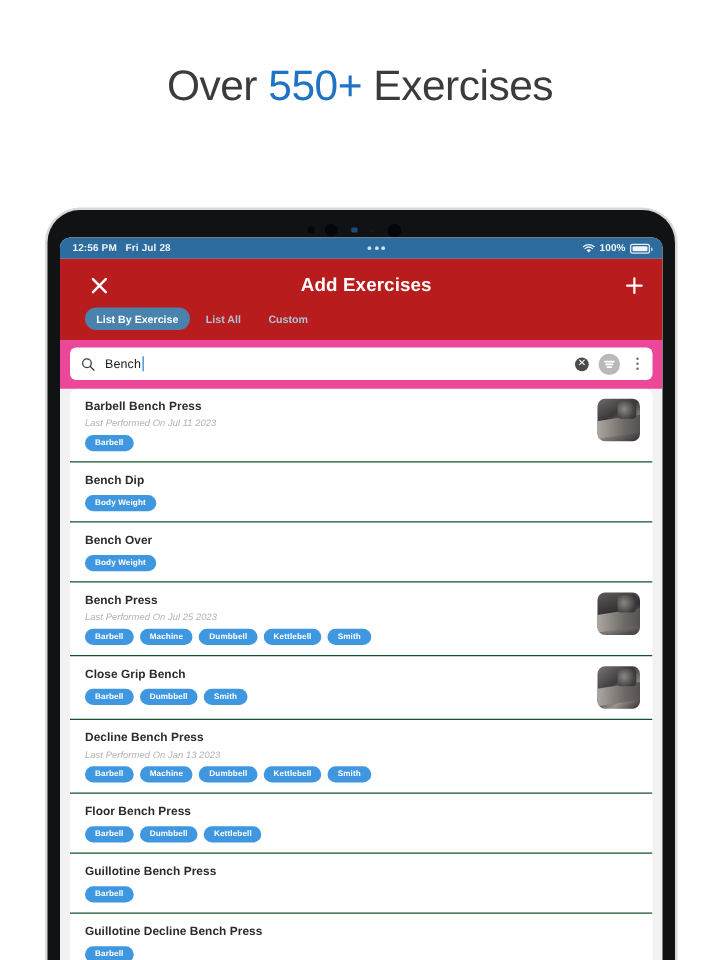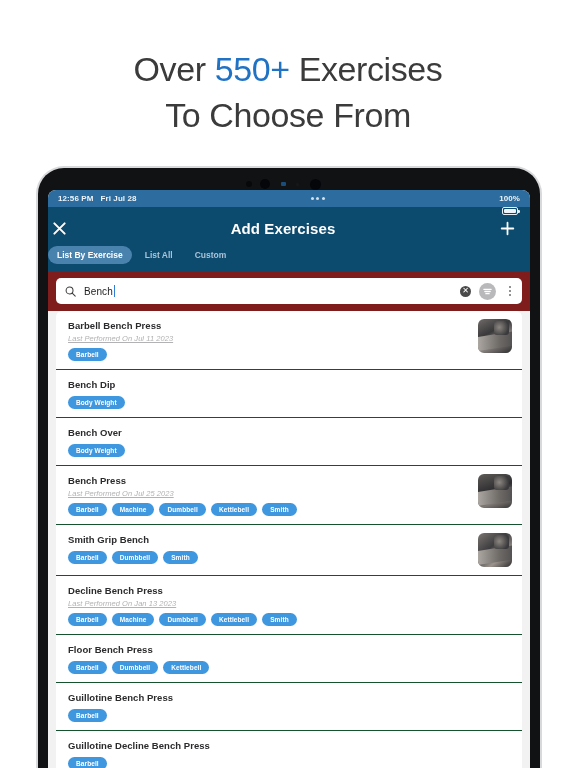--- a/index.html
+++ b/index.html
@@ -56,52 +56,52 @@
     height: 17px; background: #2c6c9e;
     display: flex; align-items: center;
     padding: 0 10px;
     color: #eef4f9;
     font-size: 8px; font-weight: 700;
     letter-spacing: 0.1px;
   }
   .sb-left { display: flex; gap: 7px; }
   .sb-center { flex: 1; display: flex; justify-content: center; gap: 2.5px; }
   .sb-dot { width: 3px; height: 3px; background: #cfe0ee; border-radius: 50%; }
-  .sb-right { display: flex; align-items: center; gap: 3.5px; flex-direction: column; }
+  .sb-right { display: flex; align-items: center; gap: 3.5px; }
   .wifi-icon { display:block; }
   .battery {
     width: 16px; height: 8px;
     border: 1px solid #e7eff6; border-radius: 2px;
     position: relative; padding: 1px;
   }
   .battery::after {
     content:''; position:absolute; right:-3px; top:2px;
     width:1.5px; height:3px; background:#e7eff6; border-radius: 0 1px 1px 0;
   }
   .battery i { display:block; width:100%; height:100%; background:#eef4f9; border-radius:1px; }
 
   
-  .navbar { background: #0c4a6e; padding: 6px 12px 0 0; }
+  .navbar { background: #b91c1c; padding: 6px 12px 0 20px; }
   .nav-top { display: flex; align-items: center; height: 30px; }
   .nav-title {
     flex: 1; text-align: center; color: #ffffff;
     font-size: 15px; font-weight: 700; letter-spacing: 0.1px;
   }
   .icon-btn { width: 22px; height: 22px; display:flex; align-items:center; justify-content:center; cursor: pointer; }
 
   .tabs { display: flex; align-items: flex-end; gap: 4px; padding: 3px 0 8px 0; }
   .tab {
     font-size: 8.5px; font-weight: 700;
     color: #a9c4d8; padding: 4px 9px; border-radius: 11px;
     white-space: nowrap; cursor: pointer;
   }
   .tab.active { background: #477f ad; background: #4a82ae; color: #ffffff; }
 
   
-  .searchwrap { background: #7f1d1d; padding: 6px 8px 7px 8px; }
+  .searchwrap { background: #ec4899; padding: 6px 8px 7px 8px; }
   .searchbar {
     display: flex; align-items: center; gap: 8px;
     background: #ffffff; border-radius: 5px;
     height: 26px; padding: 0 6px 0 9px;
   }
   .search-text {
     flex: 1; font-size: 10px; color: #1d1d1f; letter-spacing: 0.1px;
     position: relative; display: flex; align-items: center;
   }
   .caret {
@@ -135,21 +135,21 @@
     min-height: 38px;
     cursor: pointer;
   }
   .row-main { flex: 1; min-width: 0; }
   .row-title {
     font-size: 9.5px; font-weight: 700; color: #2b2b2d;
     letter-spacing: 0.05px; line-height: 13px;
   }
   .row-sub {
     font-size: 7.5px; font-style: italic; color: #b2b2b4;
-    margin-top: 2px; letter-spacing: 0.05px; text-decoration: underline;
+    margin-top: 2px; letter-spacing: 0.05px;
   }
   .tagrow { display: flex; flex-wrap: wrap; gap: 5px; margin-top: 5px; }
   .tag {
     background: #3f97e0; color: #ffffff;
     font-size: 6.5px; font-weight: 700;
     padding: 3px 8px; border-radius: 9px;
     letter-spacing: 0.1px; white-space: nowrap;
   }
   .thumb {
     width: 34px; height: 34px; border-radius: 6px;
@@ -175,21 +175,20 @@
 </style>
 </head>
 <body>
 
 <div class="page">
 
   <div class="headline">
     <div>
       <span>Over </span><span class="accent">550+</span><span> Exercises</span>
     </div>
-    <div>To Choose From</div>
   </div>
 
   <div class="device">
 
     <div class="bezel-sensors">
       <div class="sensor s1"></div>
       <div class="sensor s2"></div>
       <div class="sensor s3"></div>
       <div class="sensor s4"></div>
       <div class="sensor s5"></div>
@@ -302,21 +301,21 @@
                   <span class="tag">Machine</span>
                   <span class="tag">Dumbbell</span>
                   <span class="tag">Kettlebell</span>
                   <span class="tag">Smith</span>
                 </div>
               </div>
               <div class="thumb t2"></div>
             </div>
             <div class="row">
               <div class="row-main">
-                <div class="row-title">Smith Grip Bench</div>
+                <div class="row-title">Close Grip Bench</div>
                 <div class="tagrow">
                   <span class="tag">Barbell</span>
                   <span class="tag">Dumbbell</span>
                   <span class="tag">Smith</span>
                 </div>
               </div>
               <div class="thumb t3"></div>
             </div>
             <div class="row">
               <div class="row-main">

